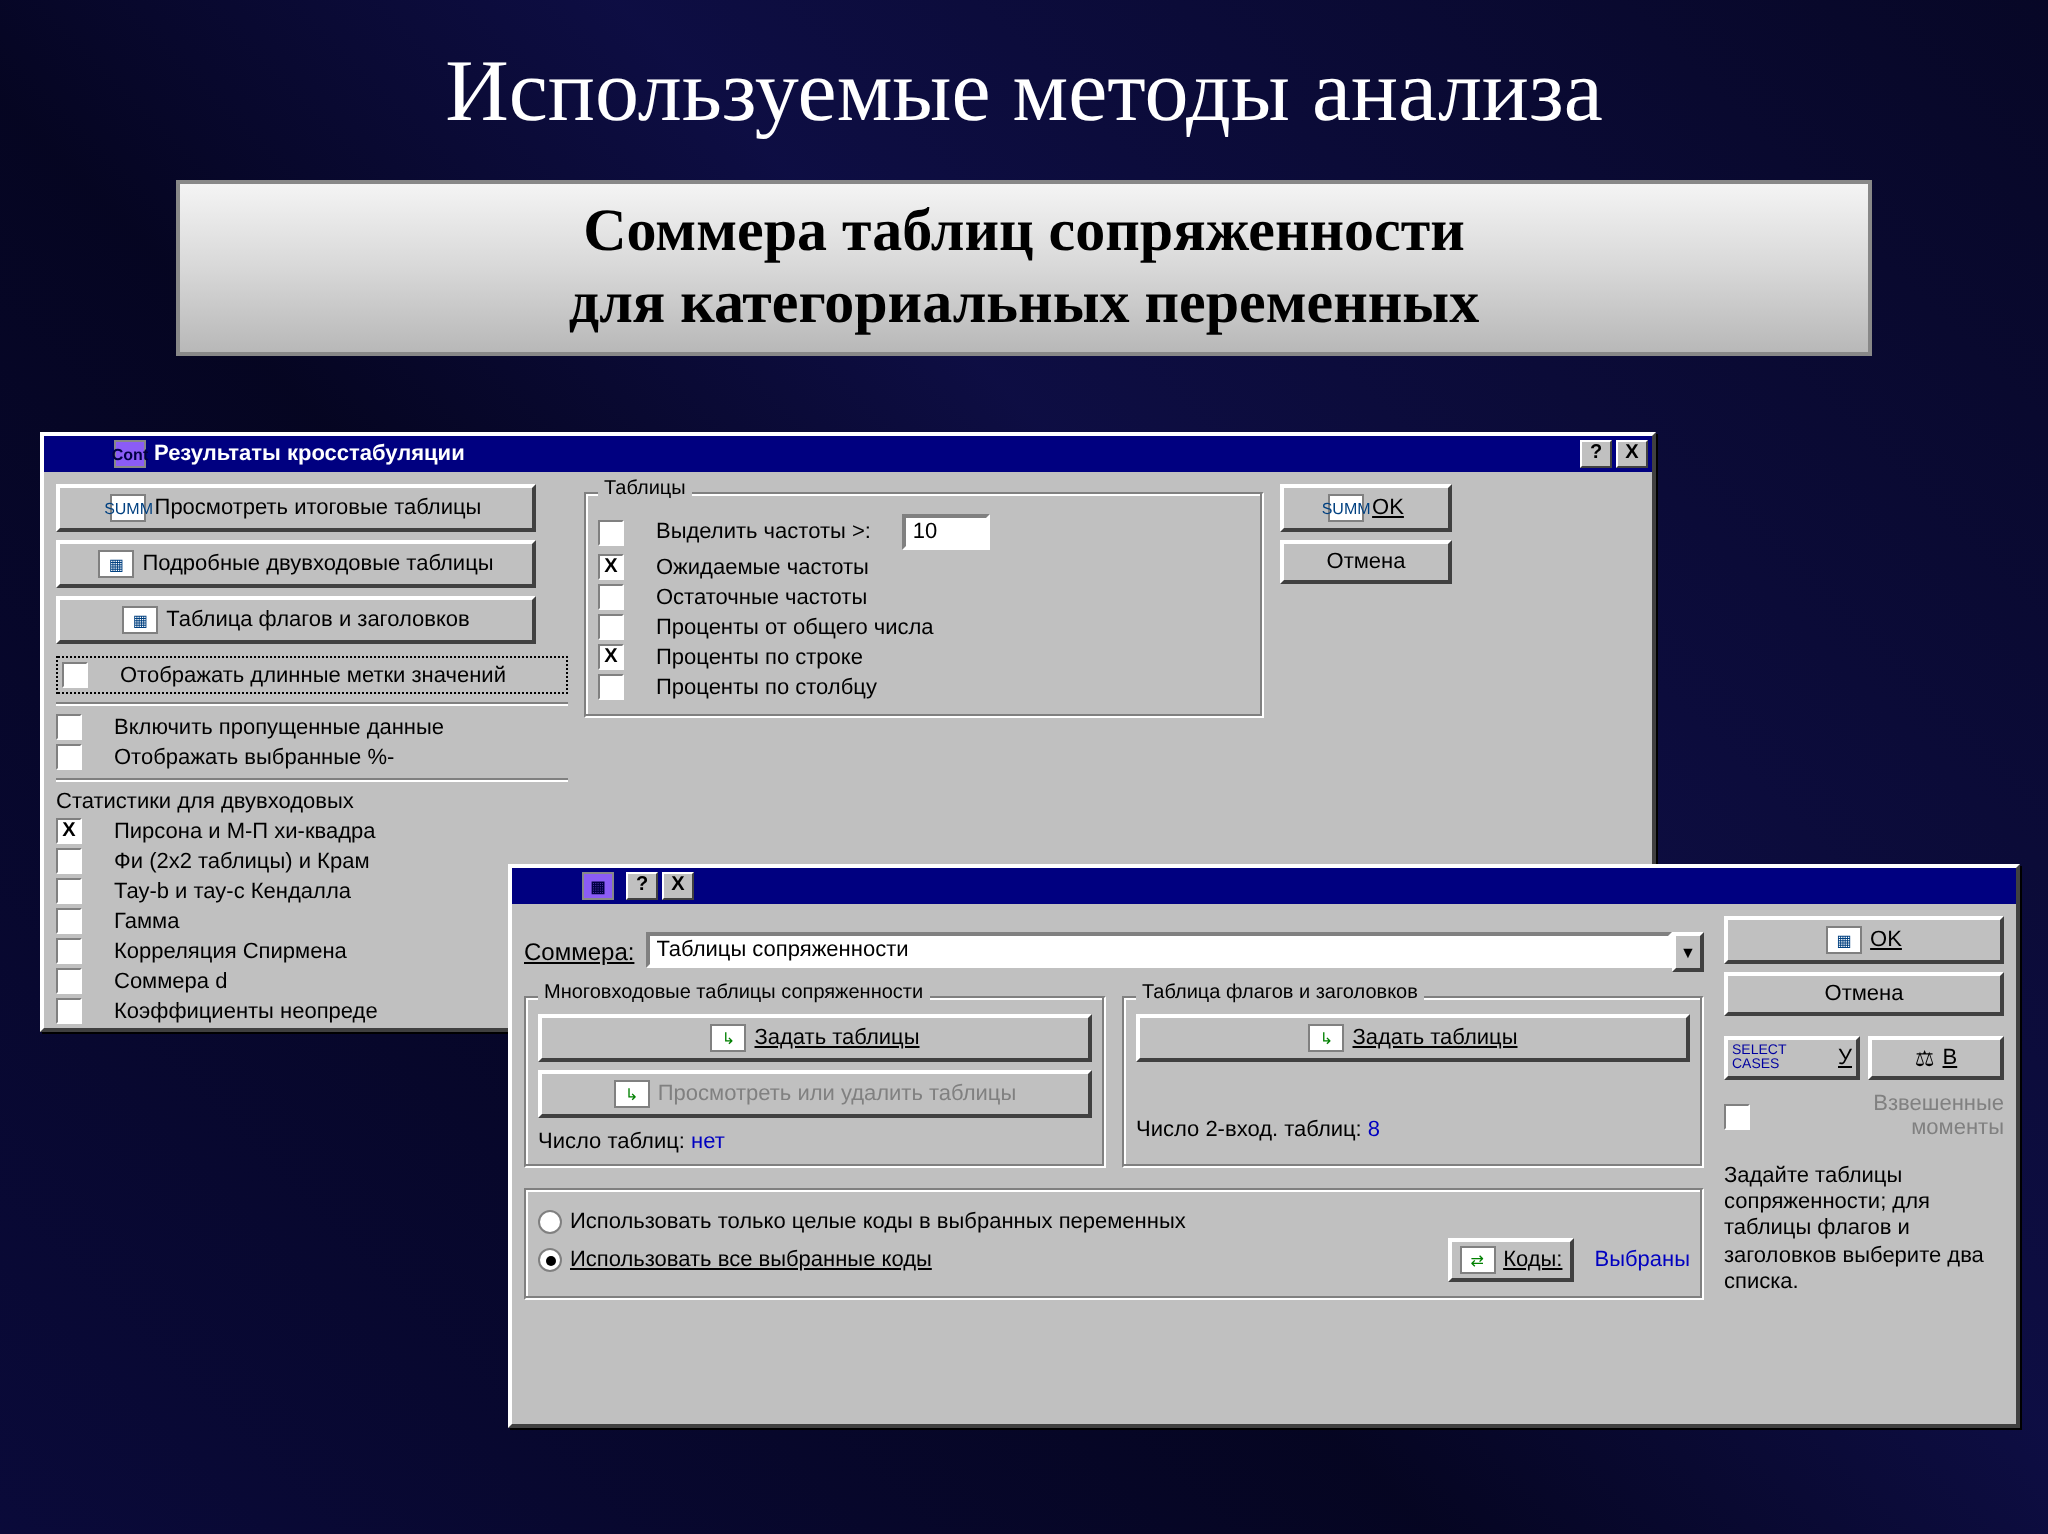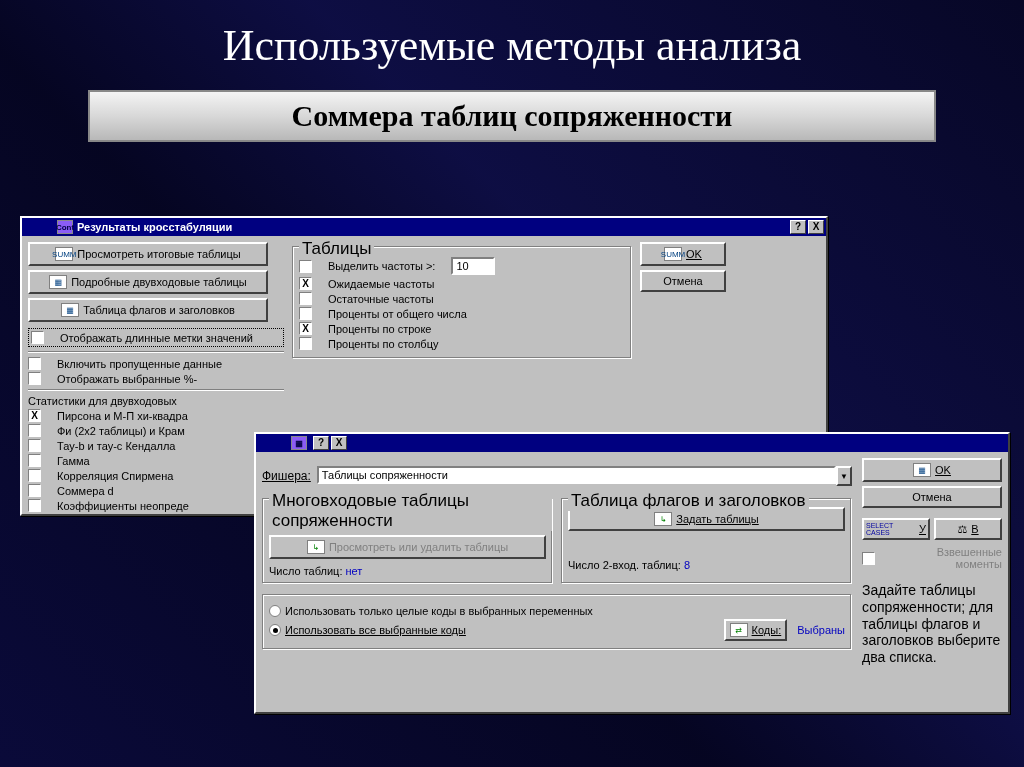--- a/index.html
+++ b/index.html
@@ -92,21 +92,21 @@
   }
   .groupbox {
     border: 1px solid #808080;
     border-right-color: #fff; border-bottom-color: #fff;
     box-shadow: inset -1px -1px 0 #808080, inset 1px 1px 0 #fff;
     padding: 8px 6px 6px 6px; margin: 4px 0;
     position: relative;
   }
   .group-legend {
     position: absolute; top: -8px; left: 6px;
-    background: #c0c0c0; padding: 0 3px; font-size: 17px;
+    background: #c0c0c0; padding: 0 3px; font-size: 10px;
   }
   .textfield {
     background: #fff; border: 2px solid;
     border-color: #808080 #fff #fff #808080;
     padding: 1px 3px; font-size: 11px; height: 18px;
   }
   .dropdown {
     display: flex; align-items: stretch; height: 20px;
   }
   .dropdown .dd-field { flex: 1; }
@@ -116,41 +116,42 @@
     display:flex;align-items:center;justify-content:center;
     font-size:8px;
   }
   .radio-row { display:flex; align-items:center; gap:4px; font-size:11px; margin:2px 0; }
   .radio {
     width:12px;height:12px;border-radius:50%;
     background:#fff;border:1px solid #808080;
     display:inline-flex;align-items:center;justify-content:center;
   }
   .radio.checked::after { content:""; width:5px;height:5px;border-radius:50%;background:#000; }
-  .small-note { font-size:14px; color:#000; line-height:1.2; }
+  .small-note { font-size:11px; color:#000; line-height:1.2; }
   .u { text-decoration: underline; }
   .blue { color: #0000c0; }
   .disabled { color: #808080; }
   .hr { height:2px; border-top:1px solid #808080; border-bottom:1px solid #fff; margin:4px 0; }
 
   
   #win1 { top: 216px; left: 20px; width: 808px; height: 300px; }
   #win2 { top: 432px; left: 254px; width: 756px; height: 282px; }
 
   .col { display: inline-block; vertical-align: top; }
 </style>
 </head>
 <body>
 
 <div class="bg-noise"></div>
 
 <div class="slide-title">Используемые методы анализа</div>
 
 <div class="subtitle-box">
   <div>Соммера таблиц сопряженности</div>
+  <div>для категориальных переменных</div>
 </div>
 
 <div class="win" id="win1">
   <div class="titlebar">
     <span class="tb-icon">Cont</span>
     <span class="tb-text">Результаты кросстабуляции</span>
     <span class="tb-btn">?</span>
     <span class="tb-btn">X</span>
   </div>
   <div class="win-body">
@@ -261,21 +262,21 @@
 <div class="win" id="win2">
   <div class="titlebar">
     <span class="tb-icon">▦</span>
     <span class="tb-btn">?</span>
     <span class="tb-btn">X</span>
   </div>
   <div class="win-body">
     <div style="display:flex; gap:10px;">
       <div style="flex:1;">
         <div style="display:flex;align-items:center;gap:6px;margin:8px 0;">
-          <span class="u">Фишера:</span>
+          <span class="u">Соммера:</span>
           <div class="dropdown" style="flex:1;">
             <div class="textfield dd-field">Таблицы сопряженности</div>
             <div class="dd-btn">▼</div>
           </div>
         </div>
 
         <div style="display:flex; gap:8px;">
           <div class="groupbox" style="flex:1;">
             <div class="group-legend">Многовходовые таблицы сопряженности</div>
             <div class="btn" style="width:100%;justify-content:center;margin-bottom:4px;">

